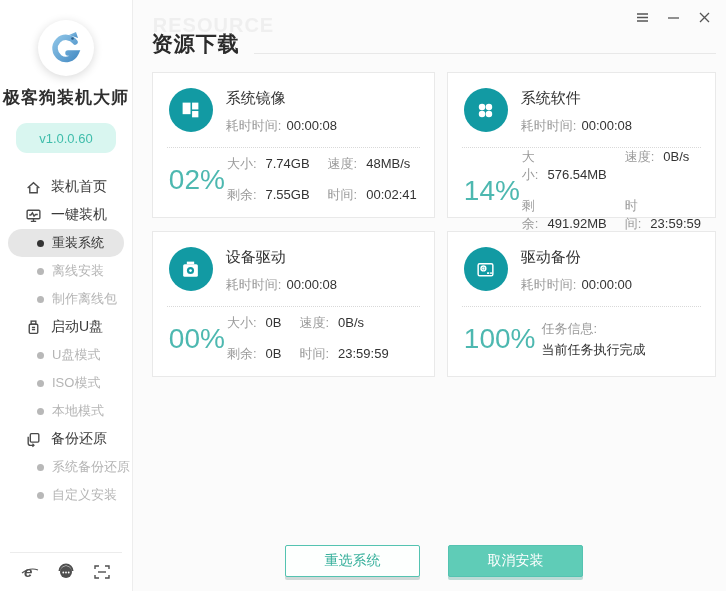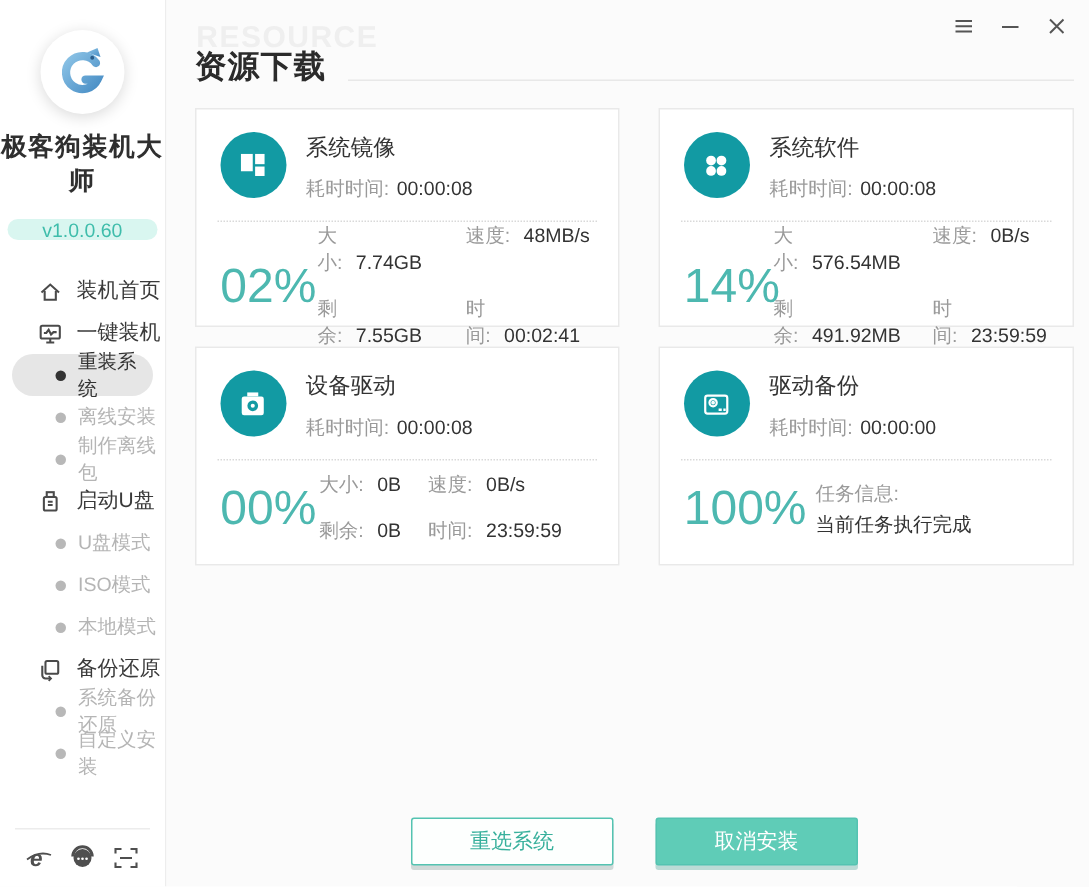--- a/index.html
+++ b/index.html
@@ -8,21 +8,21 @@
   }
   *{box-sizing:border-box;margin:0;padding:0;font-family:"Liberation Sans","DejaVu Sans",sans-serif;}
   html,body{width:726px;height:591px;overflow:hidden;background:#fff;}
   .app{display:flex;width:726px;height:591px;}
 
   
   .sidebar{width:155px;background:#fff;border-right:1px solid #ededed;display:flex;flex-direction:column;position:relative;}
   .logo{width:56px;height:56px;border-radius:50%;background:#fff;box-shadow:0 2px 10px rgba(0,0,0,.15);
         margin:20px auto 10px;display:flex;align-items:center;justify-content:center;}
   .app-title{font-size:17px;font-weight:700;color:#2f2f2f;text-align:center;letter-spacing:1px;}
-  .version-pill{margin:14px auto 0;width:100px;height:14px;border-radius:11px;background:var(--pill-bg);
+  .version-pill{margin:14px auto 0;width:100px;height:30px;border-radius:11px;background:var(--pill-bg);
         color:var(--pill-tx);font-size:13px;display:flex;align-items:center;justify-content:center;}
   nav{margin-top:20px;}
   .mi{height:28px;display:flex;align-items:center;font-size:13px;cursor:pointer;}
   .mi.group{padding-left:25px;font-size:14px;color:#3a3a3a;}
   .mi.group .gi{width:17px;height:17px;margin-right:9px;display:inline-flex;}
   .mi.sub{padding-left:37px;color:var(--menugray);}
   .mi .dot{width:7px;height:7px;border-radius:50%;background:#b8b8b8;margin-right:8px;flex:none;}
   .mi.active{background:#e6e6e6;border-radius:14px;margin:0 8px;padding-left:29px;color:var(--dark);font-weight:400;}
   .mi.active .dot{background:#333;}
   .sidebar-footer{margin-top:auto;}
@@ -32,33 +32,33 @@
 
   
   .main{flex:1;background:#fbfbfb;position:relative;display:flex;flex-direction:column;padding:0 10px 0 19px;}
   .win-controls{position:absolute;top:10px;right:14px;display:flex;gap:16px;}
   .win-controls span{display:inline-flex;cursor:pointer;}
   .page-header{margin-top:30px;position:relative;display:flex;align-items:flex-end;}
   .watermark{position:absolute;top:-16px;left:1px;font-size:20px;font-weight:700;color:#efefef;letter-spacing:1px;z-index:0;}
   h1.page-title{font-size:21px;font-weight:700;color:#2b2b2b;position:relative;z-index:1;letter-spacing:1px;}
   .hrule{flex:1;border-bottom:1px solid #e8e8e8;margin:0 0 4px 14px;}
 
-  .cards{margin-top:14px;display:grid;grid-template-columns:283px 1fr;grid-auto-rows:146px;gap:13px 26px;}
+  .cards{margin-top:14px;display:grid;grid-template-columns:283px 1fr;grid-auto-rows:146px;gap:13px 12px;}
   .card{background:#fff;border:1px solid #e9e9e9;display:flex;flex-direction:column;}
   .card-top{display:flex;padding:15px 14px 0 16px;}
   .circle-icon{width:44px;height:44px;border-radius:50%;background:var(--accent);flex:none;
                display:flex;align-items:center;justify-content:center;}
   .card-head{margin-left:13px;padding-top:1px;}
   .card-title{font-size:15px;color:#333;margin-bottom:9px;}
   .elapsed{font-size:13px;}
   .lbl{color:var(--gray);}
   .val{color:#333;margin-left:5px;}
   .dotted{border-top:1px dotted #d9d9d9;margin:12px 14px 0;}
   .card-bottom{display:flex;align-items:center;flex:1;padding:0 14px 6px 16px;}
-  .percent{font-size:32px;color:var(--teal-num);min-width:56px;}
+  .percent{font-size:28px;color:var(--teal-num);min-width:56px;}
   .stats{display:grid;grid-template-columns:auto auto;gap:13px 18px;margin-left:2px;font-size:13px;}
   .stat .lbl{margin-right:4px;}
   .task{margin-left:6px;font-size:13px;line-height:21px;}
   .task .tval{color:#333;}
 
   .actions{margin-top:auto;margin-bottom:14px;display:flex;justify-content:center;gap:28px;}
   .btn{width:135px;height:32px;font-size:14px;cursor:pointer;border-radius:2px;}
   .btn-outline{background:#fdfffe;border:1px solid #54c3b1;color:#38b09c;box-shadow:0 3px 0 rgba(110,140,135,.30);}
   .btn-fill{background:var(--btn);border:1px solid #54c3b1;color:#fff;box-shadow:0 3px 0 rgba(70,160,145,.35);}
 </style>

